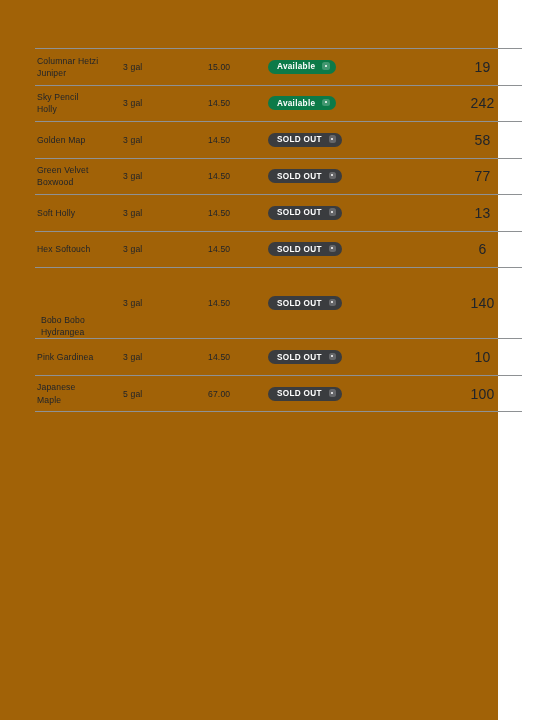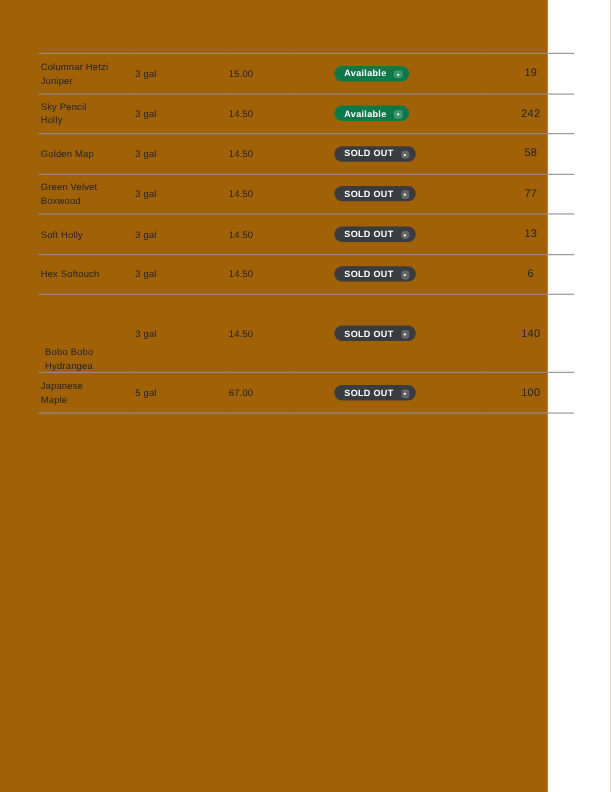--- a/index.html
+++ b/index.html
@@ -66,37 +66,36 @@
   .cell-name.indented { padding-left: 4px; margin-top: 46px; }
 
   .cell-size, .cell-price {
     color: #20242a;
     white-space: nowrap;
   }
 
   .cell-qty {
     color: #20242a;
     text-align: center;
-    font-size: 10px;
+    font-size: 14px;
   }
 
   .badge {
     display: inline-flex;
-    align-items: flex-end;
+    align-items: flex-start;
     gap: 7px;
     border-radius: 999px;
     padding: 2.5px 6px 2.5px 9px;
     font-size: 8.2px;
     font-weight: 600;
     letter-spacing: 0.3px;
     line-height: 1.1;
     white-space: nowrap;
     color: #ffffff;
     user-select: none;
-    margin-left: 36px;
   }
   .badge.available {
     background: #0c7a48;
   }
   .badge.soldout {
     background: #3a3c3f;
   }
   .badge .badge-dot {
     display: inline-block;
     width: 7.5px;
@@ -221,20 +220,34 @@
           <td class="col-price"><span class="cell-price">14.50</span></td>
           <td class="col-status"><span class="badge soldout">
               <span>SOLD OUT</span>
               <span class="badge-dot"></span>
             </span></td>
           <td class="col-qty"><span class="cell-qty">140</span></td>
         </tr>
         <tr>
           <td class="col-name">
             <div class="cell-name">
+              <span class="line">Pink Gardinea</span>
+            </div>
+          </td>
+          <td class="col-size"><span class="cell-size">3 gal</span></td>
+          <td class="col-price"><span class="cell-price">14.50</span></td>
+          <td class="col-status"><span class="badge soldout">
+              <span>SOLD OUT</span>
+              <span class="badge-dot"></span>
+            </span></td>
+          <td class="col-qty"><span class="cell-qty">10</span></td>
+        </tr>
+        <tr>
+          <td class="col-name">
+            <div class="cell-name">
               <span class="line">Japanese</span>
               <span class="line">Maple</span>
             </div>
           </td>
           <td class="col-size"><span class="cell-size">5 gal</span></td>
           <td class="col-price"><span class="cell-price">67.00</span></td>
           <td class="col-status"><span class="badge soldout">
               <span>SOLD OUT</span>
               <span class="badge-dot"></span>
             </span></td>

